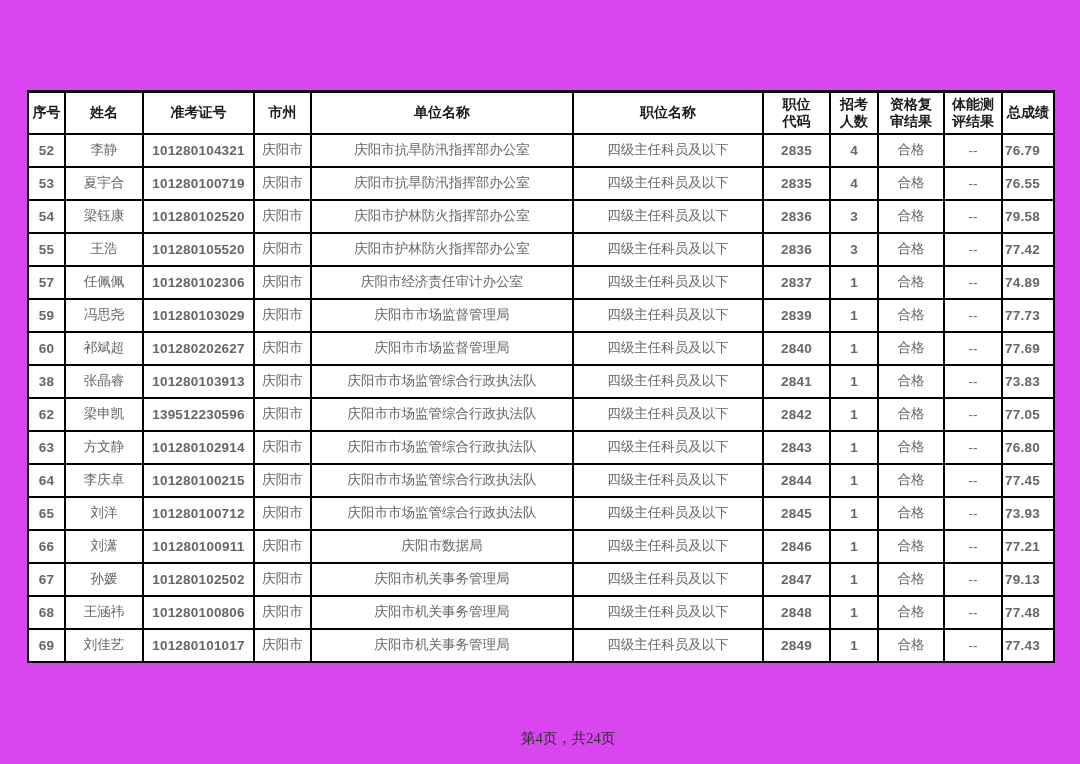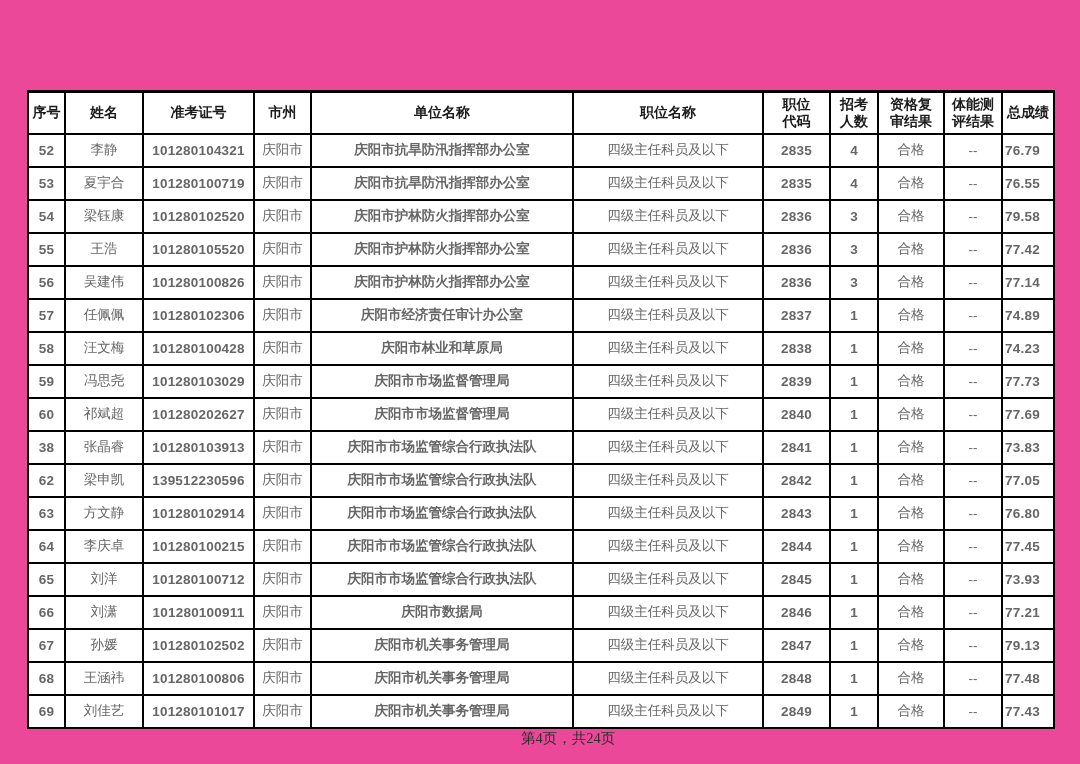--- a/index.html
+++ b/index.html
@@ -1,21 +1,21 @@
 <!DOCTYPE html>
 <html><head>
 <meta charset="utf-8">
 <style>
   * { margin: 0; padding: 0; box-sizing: border-box; }
   html, body { background: #ffffff; }
   .page {
     position: relative;
     width: 1080px;
     height: 764px;
-    background: #ec4899;
+    background: #d946ef;
     font-family: "Liberation Sans", "DejaVu Sans", sans-serif;
     overflow: hidden;
   }
   table.score-table {
     position: absolute;
     left: 27px;
     top: 90px;
     width: 1026px;
     border-collapse: collapse;
     table-layout: fixed;
@@ -47,21 +47,20 @@
   
   td.c-no, td.c-ticket, td.c-code, td.c-quota, td.c-score {
     color: #141414;
     font-weight: 700;
     font-size: 14px;
     letter-spacing: 0.2px;
   }
   td.c-unit {
     text-align: left;
     padding-left: 0;
-    font-weight: bold;
   }
   td.c-score {
     text-align: right;
     padding-right: 11px;
   }
   .footer {
     position: absolute;
     left: 0;
     top: 729px;
     width: 100%;
@@ -156,57 +155,31 @@
           <td class="c-city">庆阳市</td>
           <td class="c-unit">庆阳市护林防火指挥部办公室</td>
           <td class="c-position">四级主任科员及以下</td>
           <td class="c-code">2836</td>
           <td class="c-quota">3</td>
           <td class="c-review">合格</td>
           <td class="c-fitness">--</td>
           <td class="c-score">77.42</td>
         </tr>
         <tr>
-          <td class="c-no">56</td>
-          <td class="c-name">吴建伟</td>
-          <td class="c-ticket">101280100826</td>
-          <td class="c-city">庆阳市</td>
-          <td class="c-unit">庆阳市护林防火指挥部办公室</td>
-          <td class="c-position">四级主任科员及以下</td>
-          <td class="c-code">2836</td>
-          <td class="c-quota">3</td>
-          <td class="c-review">合格</td>
-          <td class="c-fitness">--</td>
-          <td class="c-score">77.14</td>
-        </tr>
-        <tr>
           <td class="c-no">57</td>
           <td class="c-name">任佩佩</td>
           <td class="c-ticket">101280102306</td>
           <td class="c-city">庆阳市</td>
           <td class="c-unit">庆阳市经济责任审计办公室</td>
           <td class="c-position">四级主任科员及以下</td>
           <td class="c-code">2837</td>
           <td class="c-quota">1</td>
           <td class="c-review">合格</td>
           <td class="c-fitness">--</td>
           <td class="c-score">74.89</td>
-        </tr>
-        <tr>
-          <td class="c-no">58</td>
-          <td class="c-name">汪文梅</td>
-          <td class="c-ticket">101280100428</td>
-          <td class="c-city">庆阳市</td>
-          <td class="c-unit">庆阳市林业和草原局</td>
-          <td class="c-position">四级主任科员及以下</td>
-          <td class="c-code">2838</td>
-          <td class="c-quota">1</td>
-          <td class="c-review">合格</td>
-          <td class="c-fitness">--</td>
-          <td class="c-score">74.23</td>
         </tr>
         <tr>
           <td class="c-no">59</td>
           <td class="c-name">冯思尧</td>
           <td class="c-ticket">101280103029</td>
           <td class="c-city">庆阳市</td>
           <td class="c-unit">庆阳市市场监督管理局</td>
           <td class="c-position">四级主任科员及以下</td>
           <td class="c-code">2839</td>
           <td class="c-quota">1</td>

